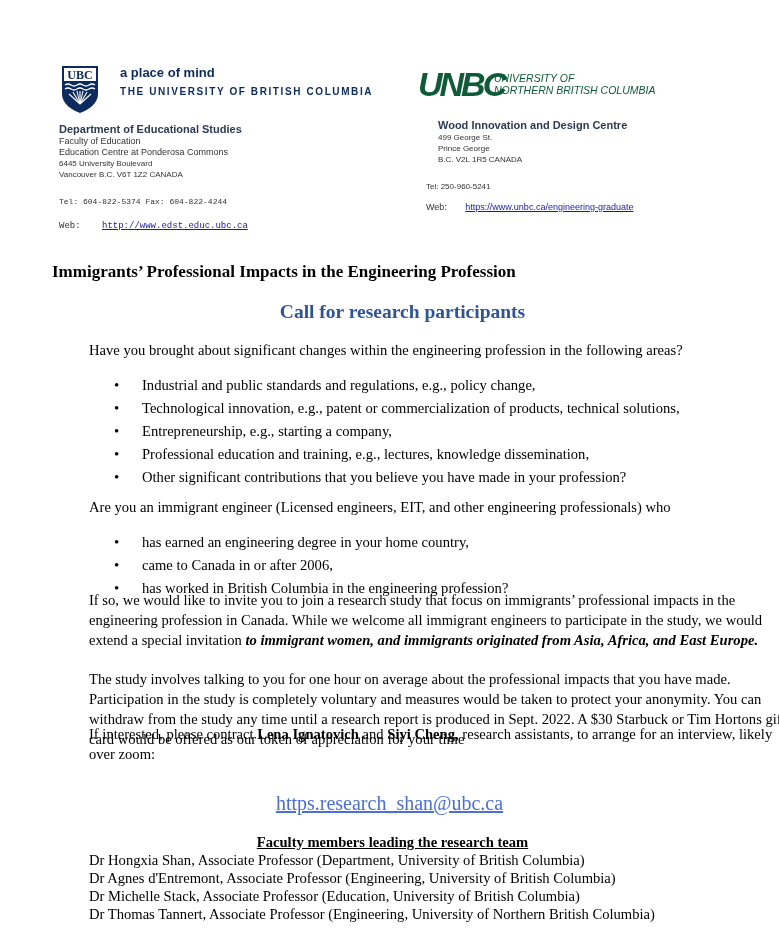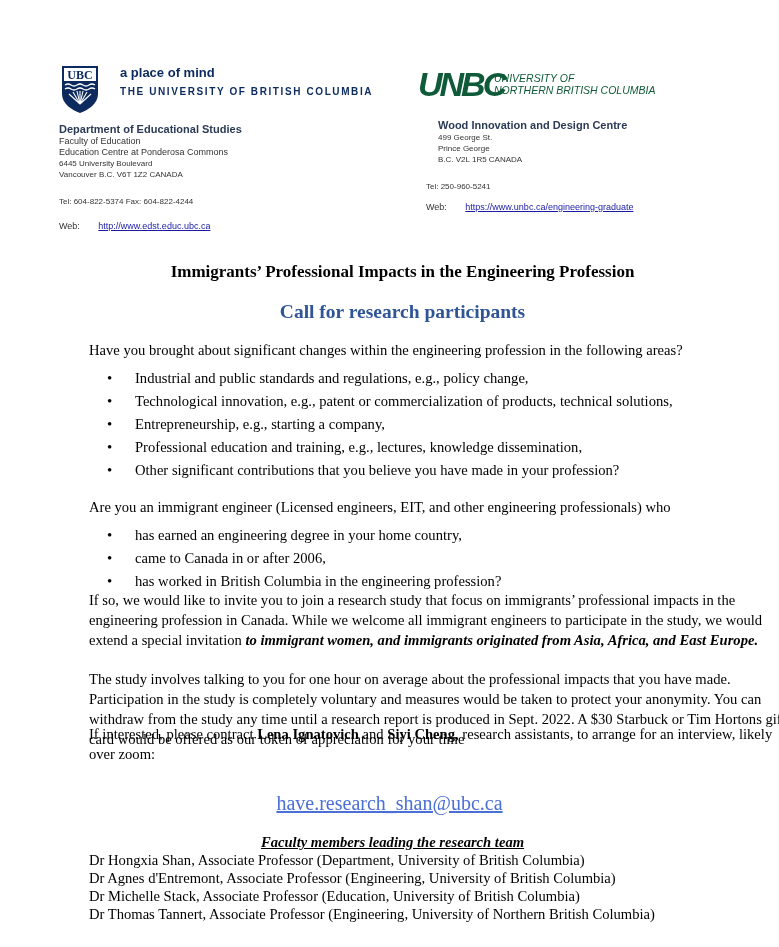--- a/index.html
+++ b/index.html
@@ -16,43 +16,43 @@
   #unbc-logo { left: 418px; top: 66px; font-size: 34px; font-weight: bold; font-style: italic; color: #0f5a38; letter-spacing: -3px; line-height: 36px; }
   #unbc-name { left: 494px; top: 72px; font-size: 10.5px; font-style: italic; color: #0f5a38; line-height: 12px; }
 
   
   .addr { font-size: 8px; color: #333; line-height: 11px; }
   .addr-title { font-size: 11px; font-weight: bold; color: #2b3a55; line-height: 14px; }
   .addr a { color: #1a1aa6; text-decoration: underline; padding-left: 16px; }
   .uline { text-decoration-color: #1a1aa6; }
 
   #ubc-addr { left: 59px; top: 122px; }
-  #ubc-contact { left: 59px; top: 196px; }
+  #ubc-contact { left: 59px; top: 196px; font-family: Liberation Mono, monospace; }
   #unbc-addr { left: 426px; top: 118px; margin-left: 12px; }
   #unbc-contact { left: 426px; top: 181px; }
 
   
-  #doc-title { left: 0; width: 779px; top: 262px; text-align: center; font-size: 17px; font-weight: bold; padding-left: 26px; box-sizing: border-box; }
+  #doc-title { left: 0; width: 779px; top: 262px; font-size: 17px; font-weight: bold; padding-left: 52px; box-sizing: border-box; }
   #doc-subtitle { left: 0; width: 779px; top: 301px; text-align: center; font-size: 19.5px; font-weight: bold; color: #2f5597; padding-left: 26px; box-sizing: border-box; }
 
   .body { left: 46px; width: 700px; font-size: 14.6px; line-height: 20px; margin-left: 43px; }
-  ul.bullets { margin: 5px; padding: 0; list-style: none; }
+  ul.bullets { margin: 12px; padding: 0; list-style: none; }
   ul.bullets li { position: relative; padding-left: 84px; line-height: 23px; }
   ul.bullets li::before { content: "\2022"; position: absolute; left: 56px; top: 0; font-size: 15px; }
 
   #q1 { top: 340px; }
   #list1 { top: 362px; }
   #q2 { top: 497px; }
   #list2 { top: 519px; }
   #para1 { top: 590px; }
   #para2 { top: 669px; }
   #para3 { top: 724px; }
   #email { left: 0; width: 779px; top: 792px; text-align: center; font-size: 20px; color: #4a6fd6; }
   #email a { color: #4a6fd6; text-decoration: underline; }
-  #team-heading { left: 0; width: 779px; top: 834px; text-align: center; font-size: 14.6px; font-weight: bold; font-style: italic; text-decoration: underline; padding-left: 6px; box-sizing: border-box; }
+  #team-heading { left: 0; width: 779px; top: 834px; text-align: center; font-size: 14.6px; font-weight: bold; text-decoration: underline; padding-left: 6px; box-sizing: border-box; }
   #team-list { top: 851px; line-height: 18px; }
   #team-list div { white-space: nowrap; }
 </style>
 </head>
 <body>
 
 <svg id="ubc-crest" class="abs" viewBox="0 0 40 50">
   <path d="M2 2 H38 V30 C38 40 28 46 20 49 C12 46 2 40 2 30 Z" fill="#0c2a5e"></path>
   <rect x="4" y="4" width="32" height="13" fill="#ffffff"></rect>
   <text x="20" y="15" text-anchor="middle" font-family="Liberation Serif, serif" font-size="12" font-weight="bold" fill="#0c2a5e">UBC</text>
@@ -118,21 +118,21 @@
   <li>came to Canada in or after 2006,</li>
   <li>has worked in British Columbia in the engineering profession?</li>
 </ul>
 
 <div id="para1" class="abs body"><span>If so, we would like to invite you to join a research study that focus on immigrants’ professional impacts in the engineering profession in Canada. While we welcome all immigrant engineers to participate in the study, we would extend a special invitation </span><b><i>to immigrant women, and immigrants originated from Asia, Africa, and East Europe.</i></b></div>
 
 <div id="para2" class="abs body">The study involves talking to you for one hour on average about the professional impacts that you have made. Participation in the study is completely voluntary and measures would be taken to protect your anonymity. You can withdraw from the study any time until a research report is produced in Sept. 2022. A $30 Starbuck or Tim Hortons gift card would be offered as our token of appreciation for your time</div>
 
 <div id="para3" class="abs body"><span>If interested, please contract </span><b>Lena Ignatovich</b><span> and </span><b>Siyi Cheng,</b><span> research assistants, to arrange for an interview, likely over zoom:</span></div>
 
-<div id="email" class="abs"><a href="#">have.research_shan@ubc.ca</a></div>
+<div id="email" class="abs"><a href="#">https.research_shan@ubc.ca</a></div>
 
 <div id="team-heading" class="abs">Faculty members leading the research team</div>
 <div id="team-list" class="abs body">
   <div>Dr Hongxia Shan, Associate Professor (Department, University of British Columbia)</div>
   <div>Dr Agnes d'Entremont, Associate Professor (Engineering, University of British Columbia)</div>
   <div>Dr Michelle Stack, Associate Professor (Education, University of British Columbia)</div>
   <div>Dr Thomas Tannert, Associate Professor (Engineering, University of Northern British Columbia)</div>
 </div>
 
 </body></html>

